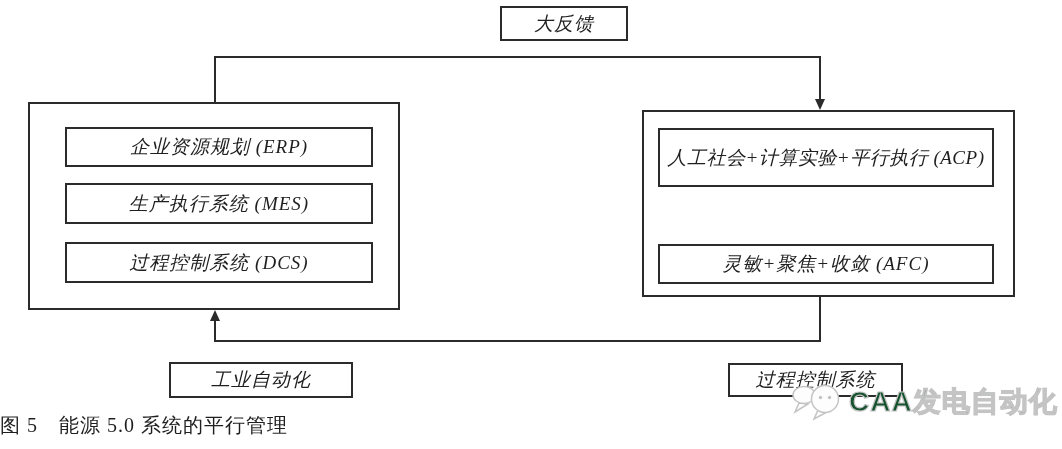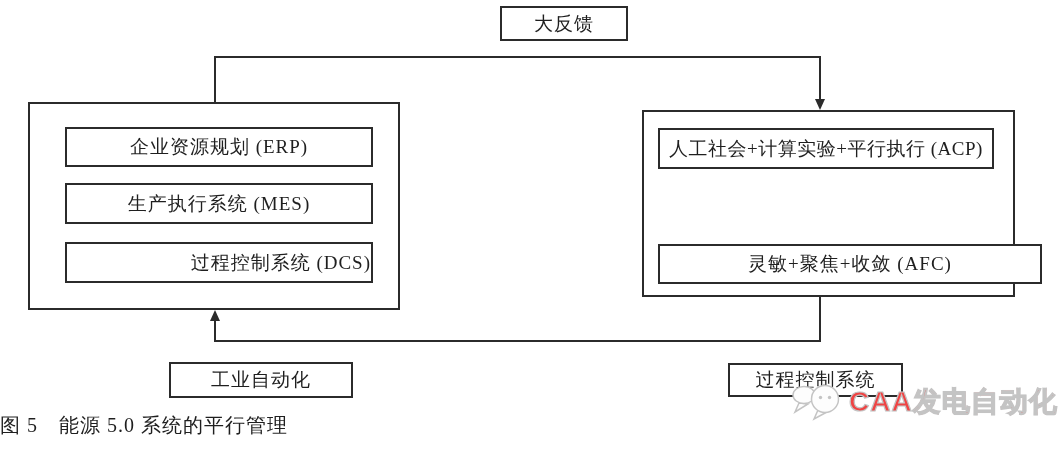--- a/index.html
+++ b/index.html
@@ -12,38 +12,39 @@
     overflow:hidden;
   }
   .connectors{position:absolute;left:0;top:0;z-index:1;pointer-events:none;}
   .box{
     position:absolute;
     border:2px solid #2b2b2b;
     box-sizing:border-box;
     background:#ffffff;
     display:flex;align-items:center;justify-content:center;
     z-index:2;
+    font-style:italic;
   }
   .outer-box{background:#ffffff;padding-left:7px;}
   .inner-box{position:absolute;border:2px solid #2b2b2b;box-sizing:border-box;
     display:flex;align-items:center;justify-content:center;background:#ffffff;}
   .lbl{font-size:19px;letter-spacing:1px;white-space:nowrap;}
   .lbl-tight{font-size:19px;letter-spacing:0.5px;white-space:nowrap;}
   .caption{
     position:absolute;left:0;top:412px;width:1062px;
     text-align:left;font-size:20px;letter-spacing:1px;z-index:2;
   }
   .watermark{
     position:absolute;left:791px;top:378px;height:48px;
     display:flex;align-items:center;z-index:6;
   }
   .wm-text{
     font-family:"Liberation Sans","DejaVu Sans",sans-serif;
     font-weight:bold;font-size:28px;letter-spacing:1px;white-space:nowrap;
-    color:#ef4444;
+    color:#14532d;
     -webkit-text-stroke:1.2px #c4c4c4;
     text-shadow:0 0 1px #cccccc;
   }
 </style>
 </head>
 <body>
 
 <div class="canvas">
 
   <svg class="connectors" width="1062" height="449" viewBox="0 0 1062 449">
@@ -59,30 +60,30 @@
     <span class="lbl">大反馈</span>
   </div>
 
   <div class="box outer-box" style="left:28px;top:102px;width:372px;height:208px;">
     <div class="inner-box" style="left:35px;top:23px;width:308px;height:40px;">
       <span class="lbl">企业资源规划 (ERP)</span>
     </div>
     <div class="inner-box" style="left:35px;top:79px;width:308px;height:41px;">
       <span class="lbl">生产执行系统 (MES)</span>
     </div>
-    <div class="inner-box" style="left:35px;top:138px;width:308px;height:41px;justify-content:flex-end;">
+    <div class="inner-box" style="left:35px;top:138px;width:308px;height:41px;">
       <span class="lbl">过程控制系统 (DCS)</span>
     </div>
   </div>
 
   <div class="box outer-box" style="left:642px;top:110px;width:373px;height:187px;">
-    <div class="inner-box" style="left:14px;top:16px;width:336px;height:41px;">
+    <div class="inner-box" style="left:14px;top:16px;width:336px;height:59px;">
       <span class="lbl-tight">人工社会+计算实验+平行执行 (ACP)</span>
     </div>
-    <div class="inner-box" style="left:14px;top:132px;width:384px;height:40px;">
+    <div class="inner-box" style="left:14px;top:132px;width:336px;height:40px;">
       <span class="lbl">灵敏+聚焦+收敛 (AFC)</span>
     </div>
   </div>
 
   <div class="box" style="left:123px;top:362px;width:184px;height:36px;margin-left:46px;">
     <span class="lbl">工业自动化</span>
   </div>
   <div class="box" style="left:728px;top:363px;width:175px;height:34px;">
     <span class="lbl">过程控制系统</span>
   </div>

